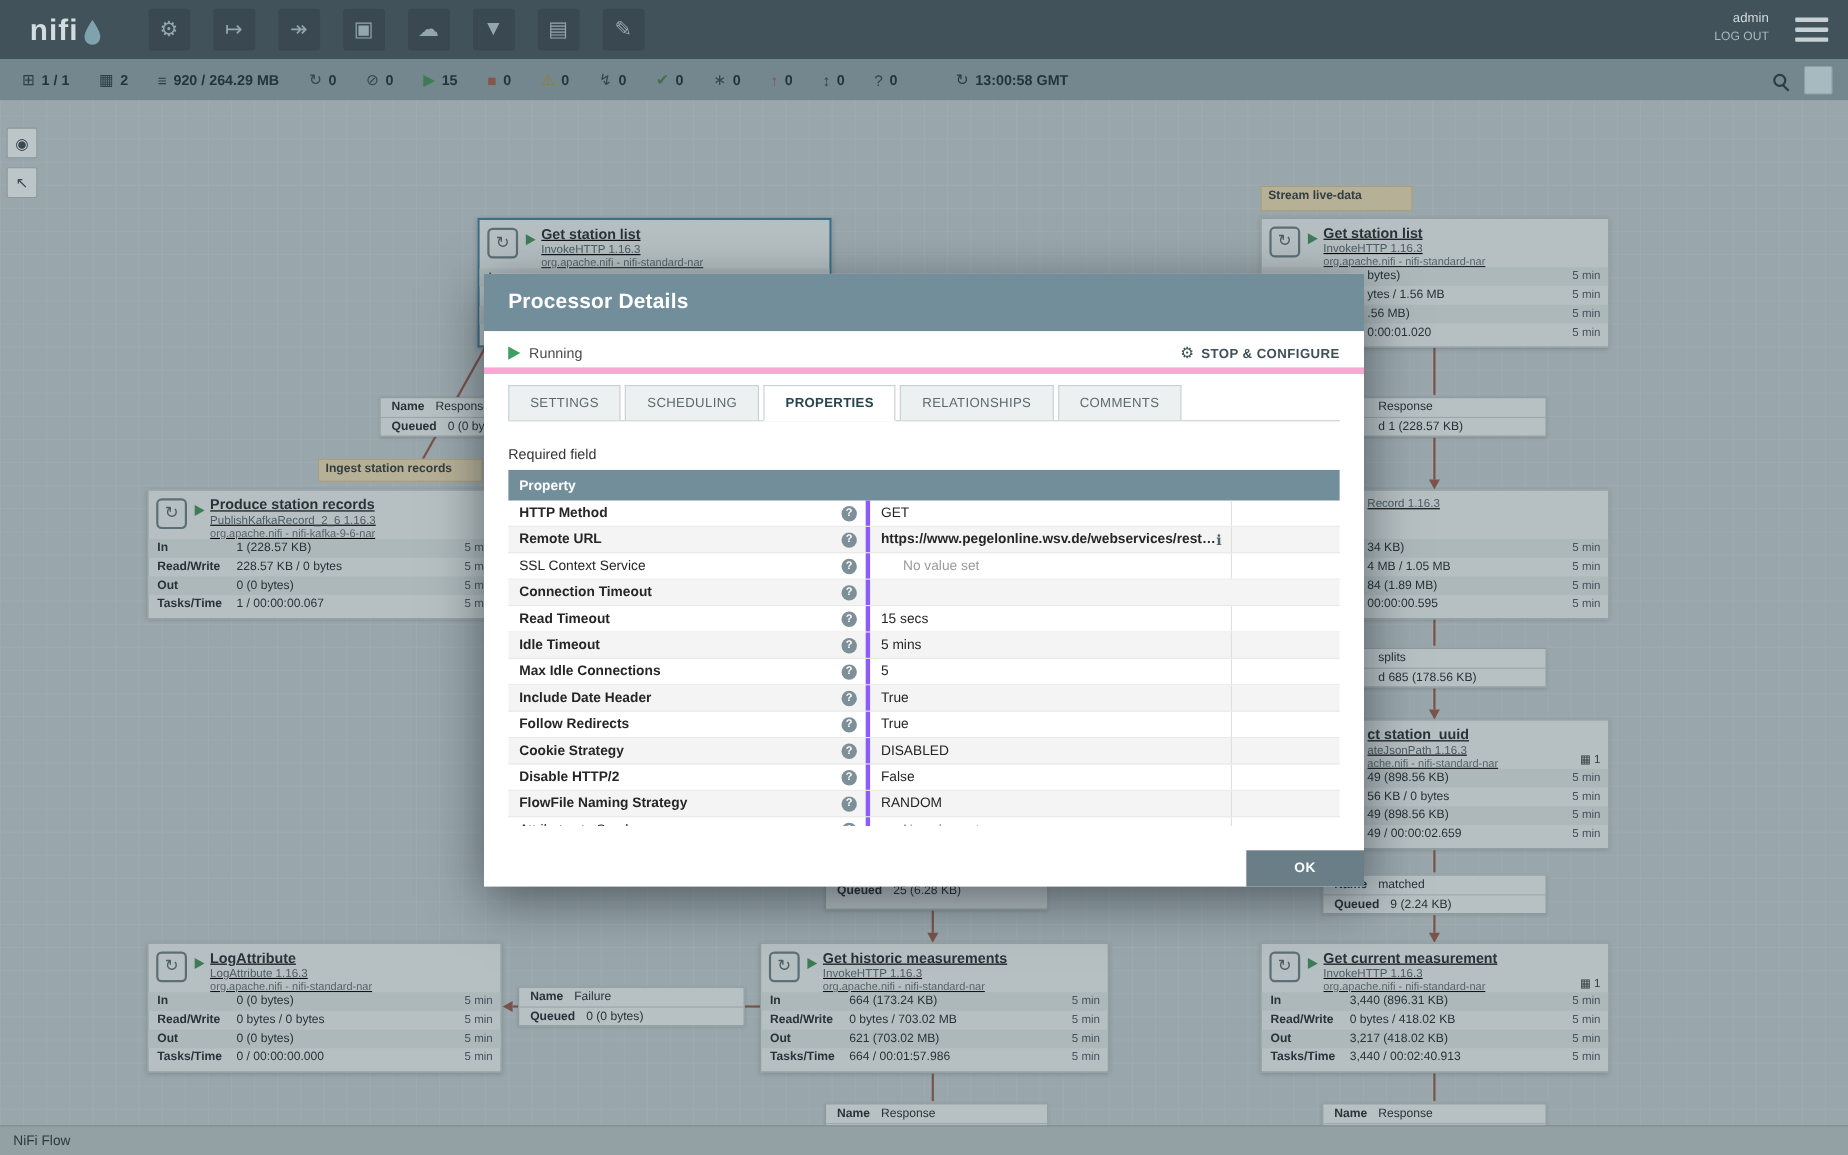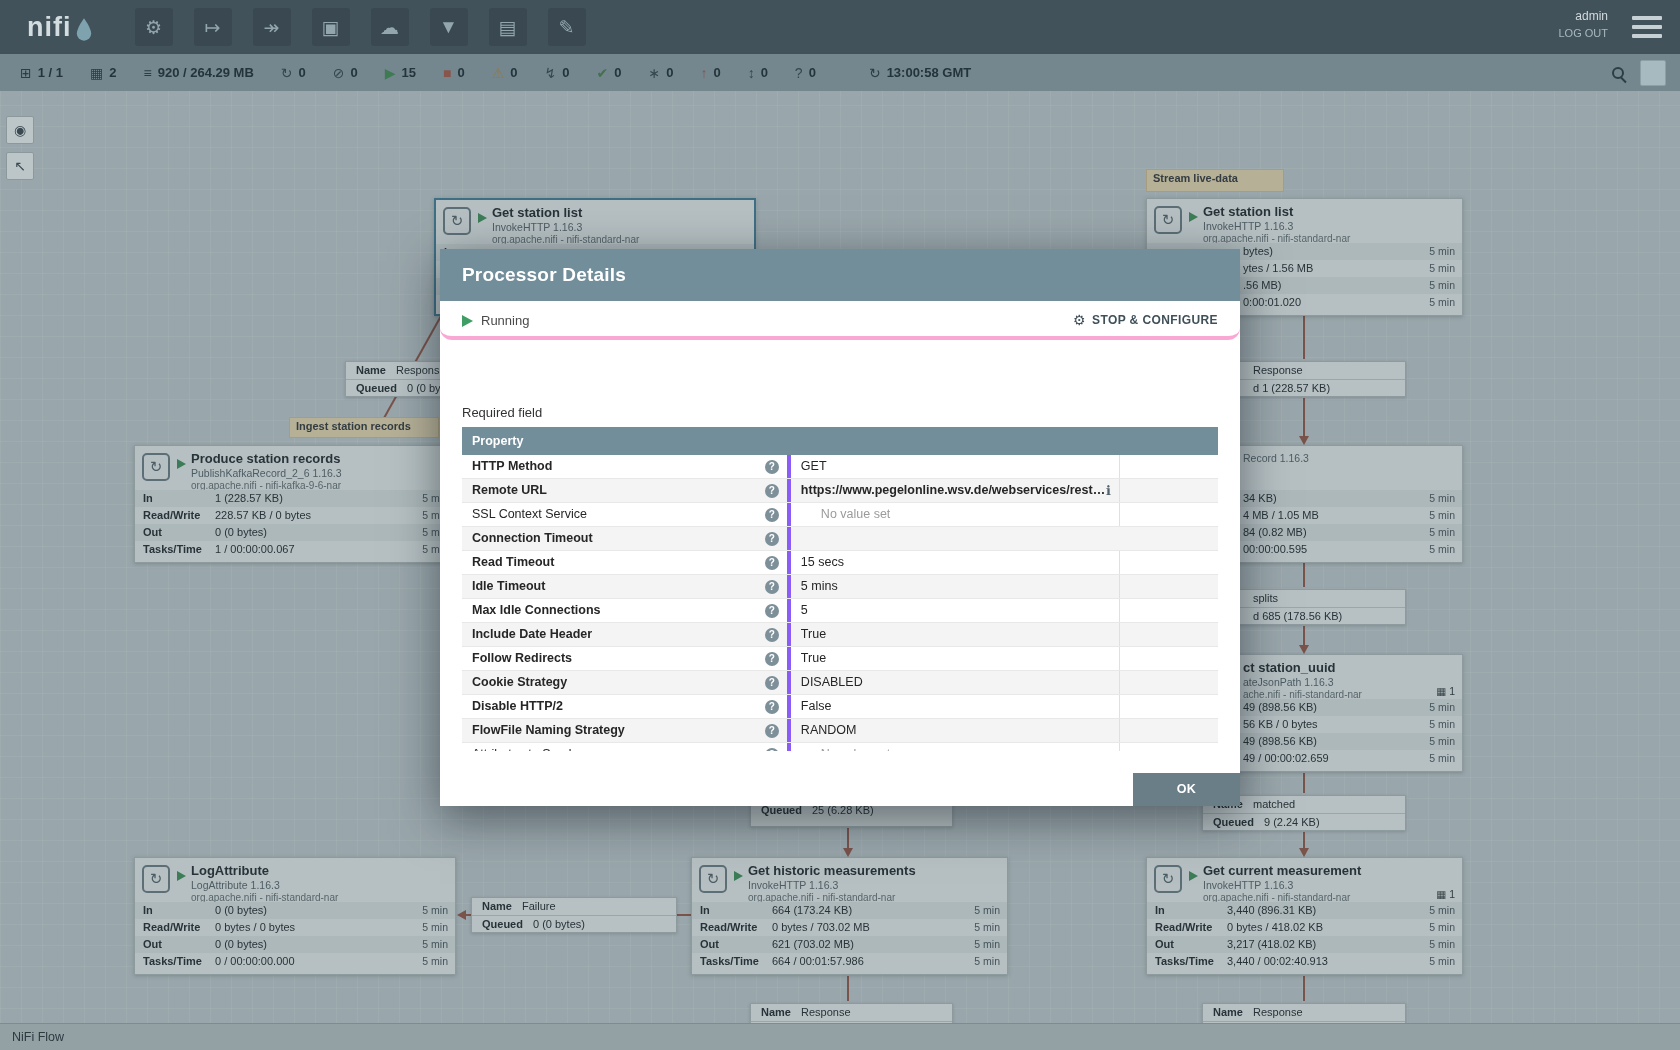--- a/index.html
+++ b/index.html
@@ -37,21 +37,21 @@
   .flow-line { stroke:#7a534b; stroke-width:2; }
   .flow-arrow { fill:#7a534b; }
 
   .palette-btn { position:absolute; width:28px; height:28px; background:#bc c6c9; background:#bcc6c9; border:1px solid #8b989c; border-radius:2px; z-index:20; display:flex; align-items:center; justify-content:center; color:#3a4a50; font-size:14px; cursor:pointer; }
 
   .proc { position:absolute; z-index:2; background:#b6c0c3; border:1px solid #8d9a9e; box-shadow:0 1px 4px rgba(40,50,55,.25); cursor:pointer; }
   .proc.selected { border:2px solid #3f6f85; }
   .proc-head { position:relative; height:44px; }
   .proc-icon { position:absolute; left:7px; top:7px; width:28px; height:28px; border:2px solid #5d6f76; border-radius:5px; color:#4c5d64; font-size:15px; line-height:24px; text-align:center; }
   .run-tri { position:absolute; left:42px; top:13px; width:0; height:0; border-left:9px solid #3c7d57; border-top:5px solid transparent; border-bottom:5px solid transparent; }
-  .proc-titles { position:absolute; left:56px; top:5px; right:20px; overflow:hidden; }
+  .proc-titles { position:absolute; left:56px; top:5px; right:20px; overflow:hidden;text-decoration:underline; }
   .proc-name { font-size:13px; font-weight:bold; color:#273338; white-space:nowrap; }
   .proc-type { font-size:10.5px; color:#4d5c63; margin-top:1px; white-space:nowrap; }
   .proc-bundle { font-size:10px; color:#566469; margin-top:1px; white-space:nowrap; }
   .proc-badge { position:absolute; right:7px; top:30px; font-size:10.5px; color:#2e3b40; }
   .proc-stats { position:absolute; left:0; right:0; top:44px; bottom:0; }
   .stat-row { position:relative; height:17px; line-height:17px; font-size:11px; color:#273338; white-space:nowrap; }
   .stat-row:nth-child(odd) { background:#adb8bb; }
   .stat-label { position:absolute; left:8px; font-weight:bold; }
   .stat-value { position:absolute; left:80px; }
   .stat-time { position:absolute; right:7px; font-size:10.5px; color:#45535a; }
@@ -61,21 +61,21 @@
   .conn-row + .conn-row { border-top:1px solid #9aa6aa; }
   .conn-label { font-weight:bold; margin-right:10px; }
 
   .flow-label { position:absolute; z-index:2; background:#b6b097; border:1px solid #a59d7d; font-size:11px; font-weight:bold; color:#333d41; padding:2px 6px; cursor:pointer; }
 
   .breadcrumb { position:absolute; left:0; right:0; top:1023px; height:27px; background:#93a0a4; border-top:1px solid #7e8b90; z-index:30; font-size:12.5px; color:#2c393f; line-height:26px; padding-left:12px; }
 
   
   .dialog { position:absolute; left:440px; top:249px; width:800px; height:557px; background:#fff; box-shadow:0 12px 44px rgba(10,20,25,.5); z-index:50; }
   .dialog-header { height:52px; background:#728e9b; color:#fff; font-size:19px; font-weight:bold; line-height:52px; padding-left:22px; letter-spacing:.2px; }
-  .dialog-status { position:relative; height:39px; border-bottom:4px solid #f9a8d4;border-radius:12px; }
+  .dialog-status { position:relative; height:39px; border-bottom:6px solid #f9a8d4; }
   .status-run { position:absolute; left:22px; top:12px; display:flex; align-items:center; font-size:13px; color:#4a4a4a; }
   .status-run i { width:0; height:0; border-left:11px solid #3f9e63; border-top:6px solid transparent; border-bottom:6px solid transparent; margin-right:8px; }
   .stop-config { position:absolute; right:22px; top:11px; font-size:12px; font-weight:bold; color:#3f5059; letter-spacing:.4px; display:flex; align-items:center; gap:6px; cursor:pointer; }
   .stop-config .gear { font-size:14px; font-weight:normal; }
   .tabs { position:absolute; left:22px; right:22px; top:101px; height:33px; display:flex; border-bottom:1px solid #c8d0d3; }
   .tab { padding:0 19px; line-height:31px; font-size:12px; color:#5c6a70; background:#edf0f1; border:1px solid #c8d0d3; border-bottom:none; margin-right:4px; letter-spacing:.3px; cursor:pointer; }
   .tab.selected { background:#fff; color:#25464f; font-weight:bold; margin-bottom:-1px; border-bottom:1px solid #fff; }
   .required-hint { position:absolute; left:22px; top:156px; font-size:13px; color:#333; }
   .prop-table { position:absolute; left:22px; right:22px; top:178px; height:324px; overflow:hidden; }
   .pt-head { display:flex; height:28px; background:#728e9b; color:#fff; font-size:12.5px; font-weight:bold; line-height:28px; }
@@ -192,21 +192,21 @@
         <div class="proc-stats">
           <div class="stat-row">
             <span class="stat-value" style="left: 96px;">34 KB)</span>
             <span class="stat-time">5 min</span>
           </div>
           <div class="stat-row">
             <span class="stat-value" style="left: 96px;">4 MB / 1.05 MB</span>
             <span class="stat-time">5 min</span>
           </div>
           <div class="stat-row">
-            <span class="stat-value" style="left: 96px;">84 (0.82 MB)</span>
+            <span class="stat-value" style="left: 96px;">84 (1.89 MB)</span>
             <span class="stat-time">5 min</span>
           </div>
           <div class="stat-row">
             <span class="stat-value" style="left: 96px;">00:00:00.595</span>
             <span class="stat-time">5 min</span>
           </div>
         </div>
       </div>
       <div class="proc" style="left: 1146px; top: 654px; width: 317px; height: 118px;">
         <div class="proc-head">
@@ -535,20 +535,27 @@
     <div class="dialog-status">
       <div class="status-run">
         <i></i>
         <span>Running</span>
       </div>
       <div class="stop-config">
         <span class="gear">⚙</span>
         <span>STOP &amp; CONFIGURE</span>
       </div>
     </div>
+    <div class="tabs">
+        <div class="tab">SETTINGS</div>
+        <div class="tab">SCHEDULING</div>
+        <div class="tab selected">PROPERTIES</div>
+        <div class="tab">RELATIONSHIPS</div>
+        <div class="tab">COMMENTS</div>
+      </div>
     <div class="required-hint">Required field</div>
     <div class="prop-table">
       <div class="pt-head">
         <div class="hc1">Property</div>
         <div class="hc3"></div>
       </div>
       <div>
           <div class="prow req">
             <div class="pc1">
               <span class="pname">HTTP Method</span>

